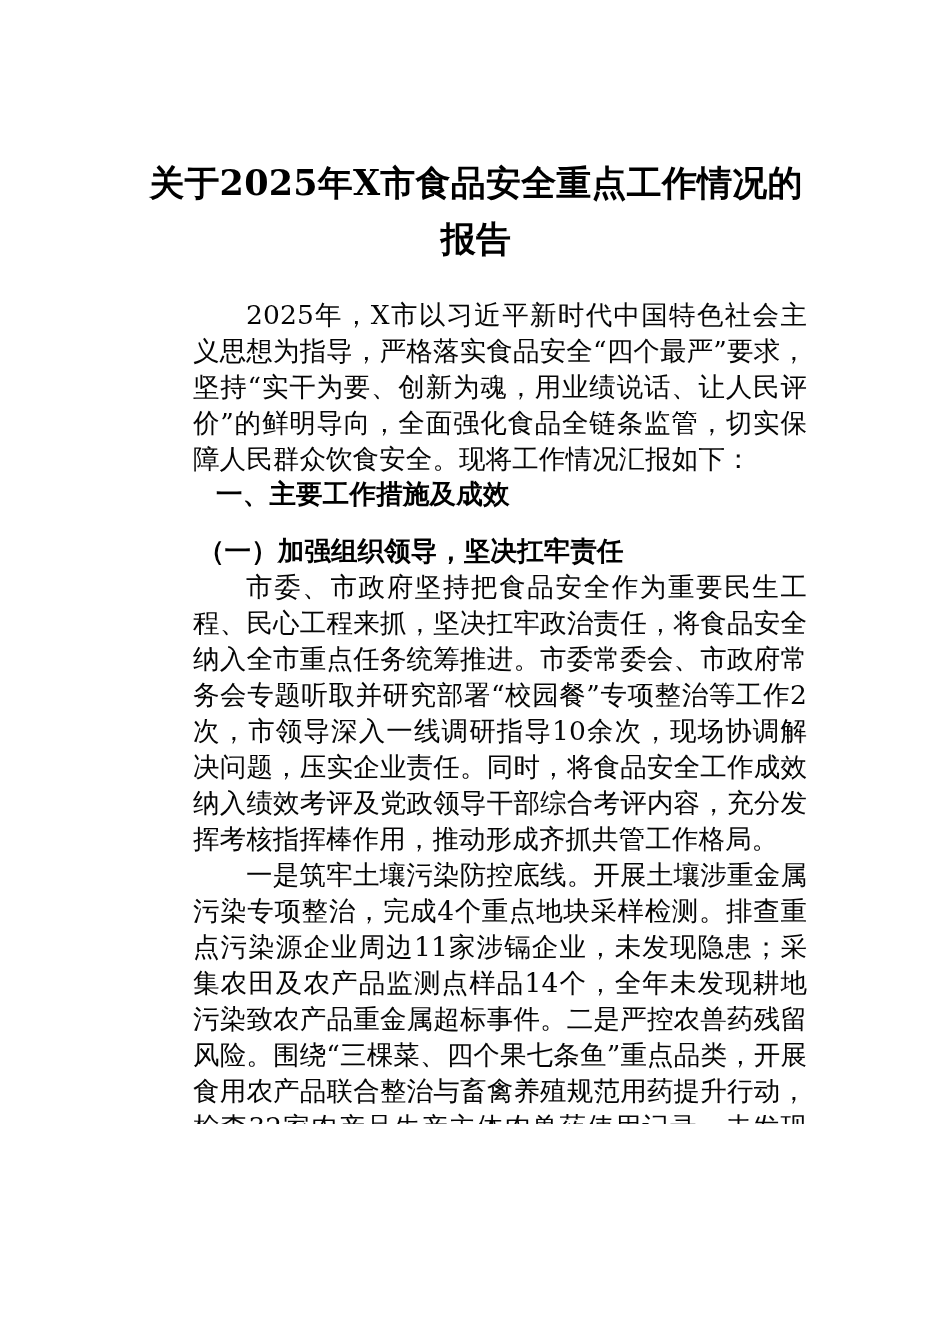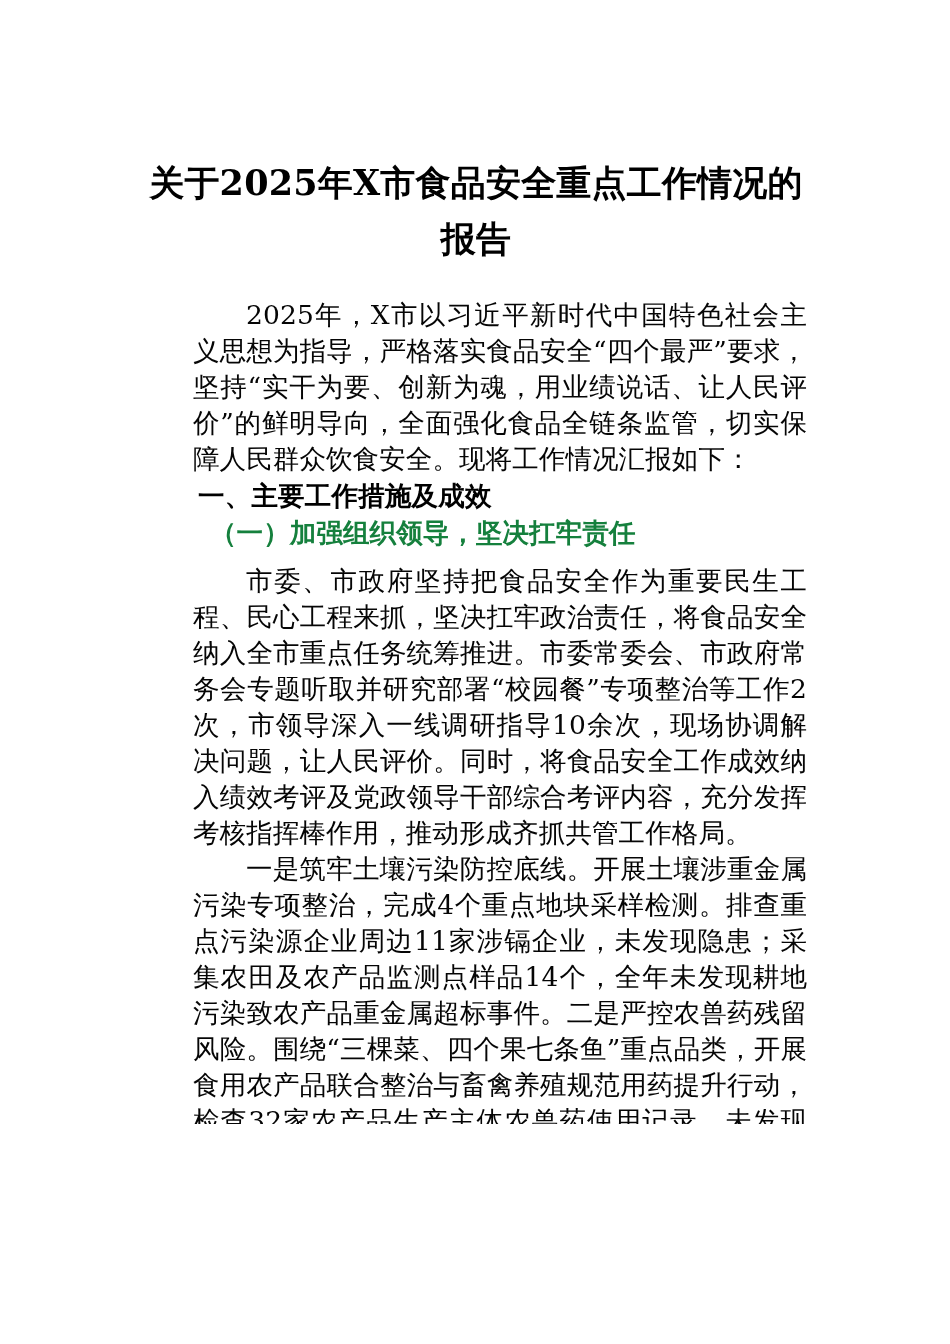--- a/index.html
+++ b/index.html
@@ -54,38 +54,38 @@
     margin-left: 48px;
   }
 
   
   .para-lead {
     margin-top: 30px;
   }
 
   
   .h1-cn {
-    font-family: Liberation Serif, serif;
+    font-family: Liberation Mono, monospace;
     font-weight: bold;
     font-size: 26.5px;
     line-height: 38px;
     color: #000000;
-    margin: 0;
+    margin: 18px;
     text-indent: 53px;
     letter-spacing: 0.2px;
   }
 
   
   .h2-cn {
     font-family: "DejaVu Serif", "Liberation Serif", serif;
     font-weight: bold;
     font-size: 26.5px;
     line-height: 36px;
-    color: #15803d;
-    margin: 12px;
+    color: #000000;
+    margin: 0;
     text-indent: 53px;
     letter-spacing: 0.1px;
   }
 
   .block + .block { margin-top: 0; }
 </style>
 </head>
 <body>
 
 <div class="page">
@@ -95,19 +95,19 @@
       <span>关于2025年X市食品安全重点工作情况的</span><br>
       <span>报告</span>
     </h1>
 
     <p class="para indent2 para-lead block">2025年，X市以习近平新时代中国特色社会主义思想为指导，严格落实食品安全“四个最严”要求，坚持“实干为要、创新为魂，用业绩说话、让人民评价”的鲜明导向，全面强化食品全链条监管，切实保障人民群众饮食安全。现将工作情况汇报如下：</p>
 
     <h2 class="h1-cn block">一、主要工作措施及成效</h2>
 
     <h3 class="h2-cn block">（一）加强组织领导，坚决扛牢责任</h3>
 
-    <p class="para indent2 block">市委、市政府坚持把食品安全作为重要民生工程、民心工程来抓，坚决扛牢政治责任，将食品安全纳入全市重点任务统筹推进。市委常委会、市政府常务会专题听取并研究部署“校园餐”专项整治等工作2次，市领导深入一线调研指导10余次，现场协调解决问题，让人民评价。同时，将食品安全工作成效纳入绩效考评及党政领导干部综合考评内容，充分发挥考核指挥棒作用，推动形成齐抓共管工作格局。</p>
+    <p class="para indent2 block">市委、市政府坚持把食品安全作为重要民生工程、民心工程来抓，坚决扛牢政治责任，将食品安全纳入全市重点任务统筹推进。市委常委会、市政府常务会专题听取并研究部署“校园餐”专项整治等工作2次，市领导深入一线调研指导10余次，现场协调解决问题，压实企业责任。同时，将食品安全工作成效纳入绩效考评及党政领导干部综合考评内容，充分发挥考核指挥棒作用，推动形成齐抓共管工作格局。</p>
 
 
     <p class="para indent2 block">一是筑牢土壤污染防控底线。开展土壤涉重金属污染专项整治，完成4个重点地块采样检测。排查重点污染源企业周边11家涉镉企业，未发现隐患；采集农田及农产品监测点样品14个，全年未发现耕地污染致农产品重金属超标事件。二是严控农兽药残留风险。围绕“三棵菜、四个果七条鱼”重点品类，开展食用农产品联合整治与畜禽养殖规范用药提升行动，检查32家农产品生产主体农兽药使用记录，未发现禁限用药物。完成“瘦肉精”专项检测132份（县级120份、自治区级12份），检测合格率100％。三是全力推进上级督导组巡察反馈的7个“校园餐”问题整改，目前已完成整改3个，剩余4个问题整改正有序推进中。出</p>
 
   </div>
 </div>
 
 </body></html>

